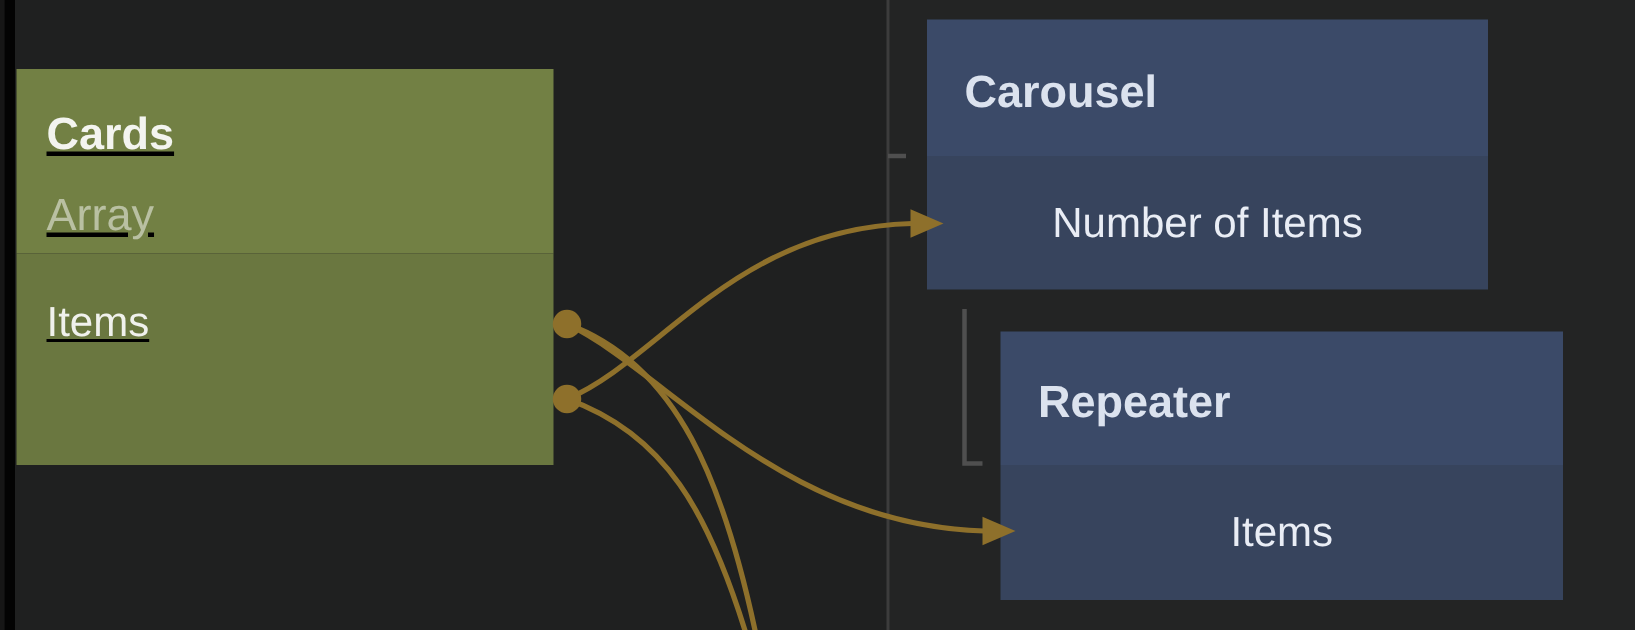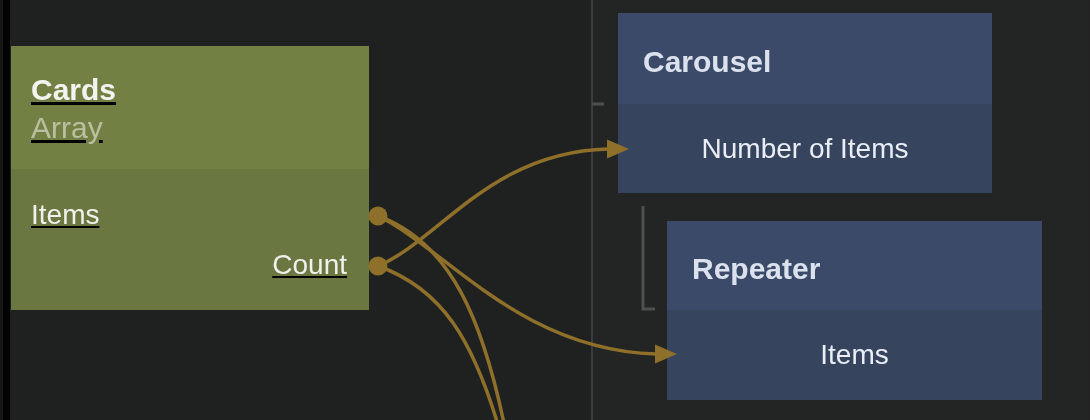--- a/index.html
+++ b/index.html
@@ -17,21 +17,21 @@
 
   .node{position:absolute;z-index:2;}
   .node-header{box-sizing:border-box;}
   .node-body{box-sizing:border-box;justify-content:center;}
 
   
   .node-cards{left:11px;top:46px;width:358px;height:264px;text-decoration:underline;}
   .node-cards .node-header{height:123px;background:#728044;padding:26px 20px 0 20px;}
   .node-cards .node-body{height:141px;background:#6a7740;padding-top:21px;}
   .node-title{font-size:30px;font-weight:600;color:#f3f4ef;line-height:36px;white-space:nowrap;}
-  .node-subtitle{font-size:30px;font-weight:400;color:rgba(255,255,255,0.5);line-height:36px;margin-top:2px;white-space:nowrap;}
+  .node-subtitle{font-size:30px;font-weight:400;color:rgba(255,255,255,0.5);line-height:36px;margin-top:18px;white-space:nowrap;}
   .port-row{height:50px;display:flex;align-items:center;font-size:28px;color:#f0f1ec;padding:0 22px 0 20px;white-space:nowrap;}
   .port-row.align-right{justify-content:flex-end;}
 
   
   .node-blue .node-header{background:#3b4a68;display:flex;align-items:center;padding:6px 25px 0 25px;}
   .node-blue .node-body{background:#37445d;display:flex;align-items:center;padding:0 25px;}
   .node-blue .node-title{color:#dbe2ee;}
   .node-blue .port-label{font-size:28px;color:#e9edf5;white-space:nowrap;}
 
   .node-carousel{left:618px;top:13px;width:374px;height:180px;}
@@ -58,23 +58,20 @@
     </svg>
 
   <div class="node node-cards">
     <div class="node-header">
       <div class="node-title">Cards</div>
       <div class="node-subtitle">Array</div>
     </div>
     <div class="node-body">
       <div class="port-row">
         <span class="port-label">Items</span>
-      </div>
-      <div class="port-row align-right">
-        <span class="port-label">Count</span>
       </div>
     </div>
   </div>
 
   <div class="node node-blue node-carousel">
     <div class="node-header">
       <div class="node-title">Carousel</div>
     </div>
     <div class="node-body">
       <span class="port-label">Number of Items</span>

